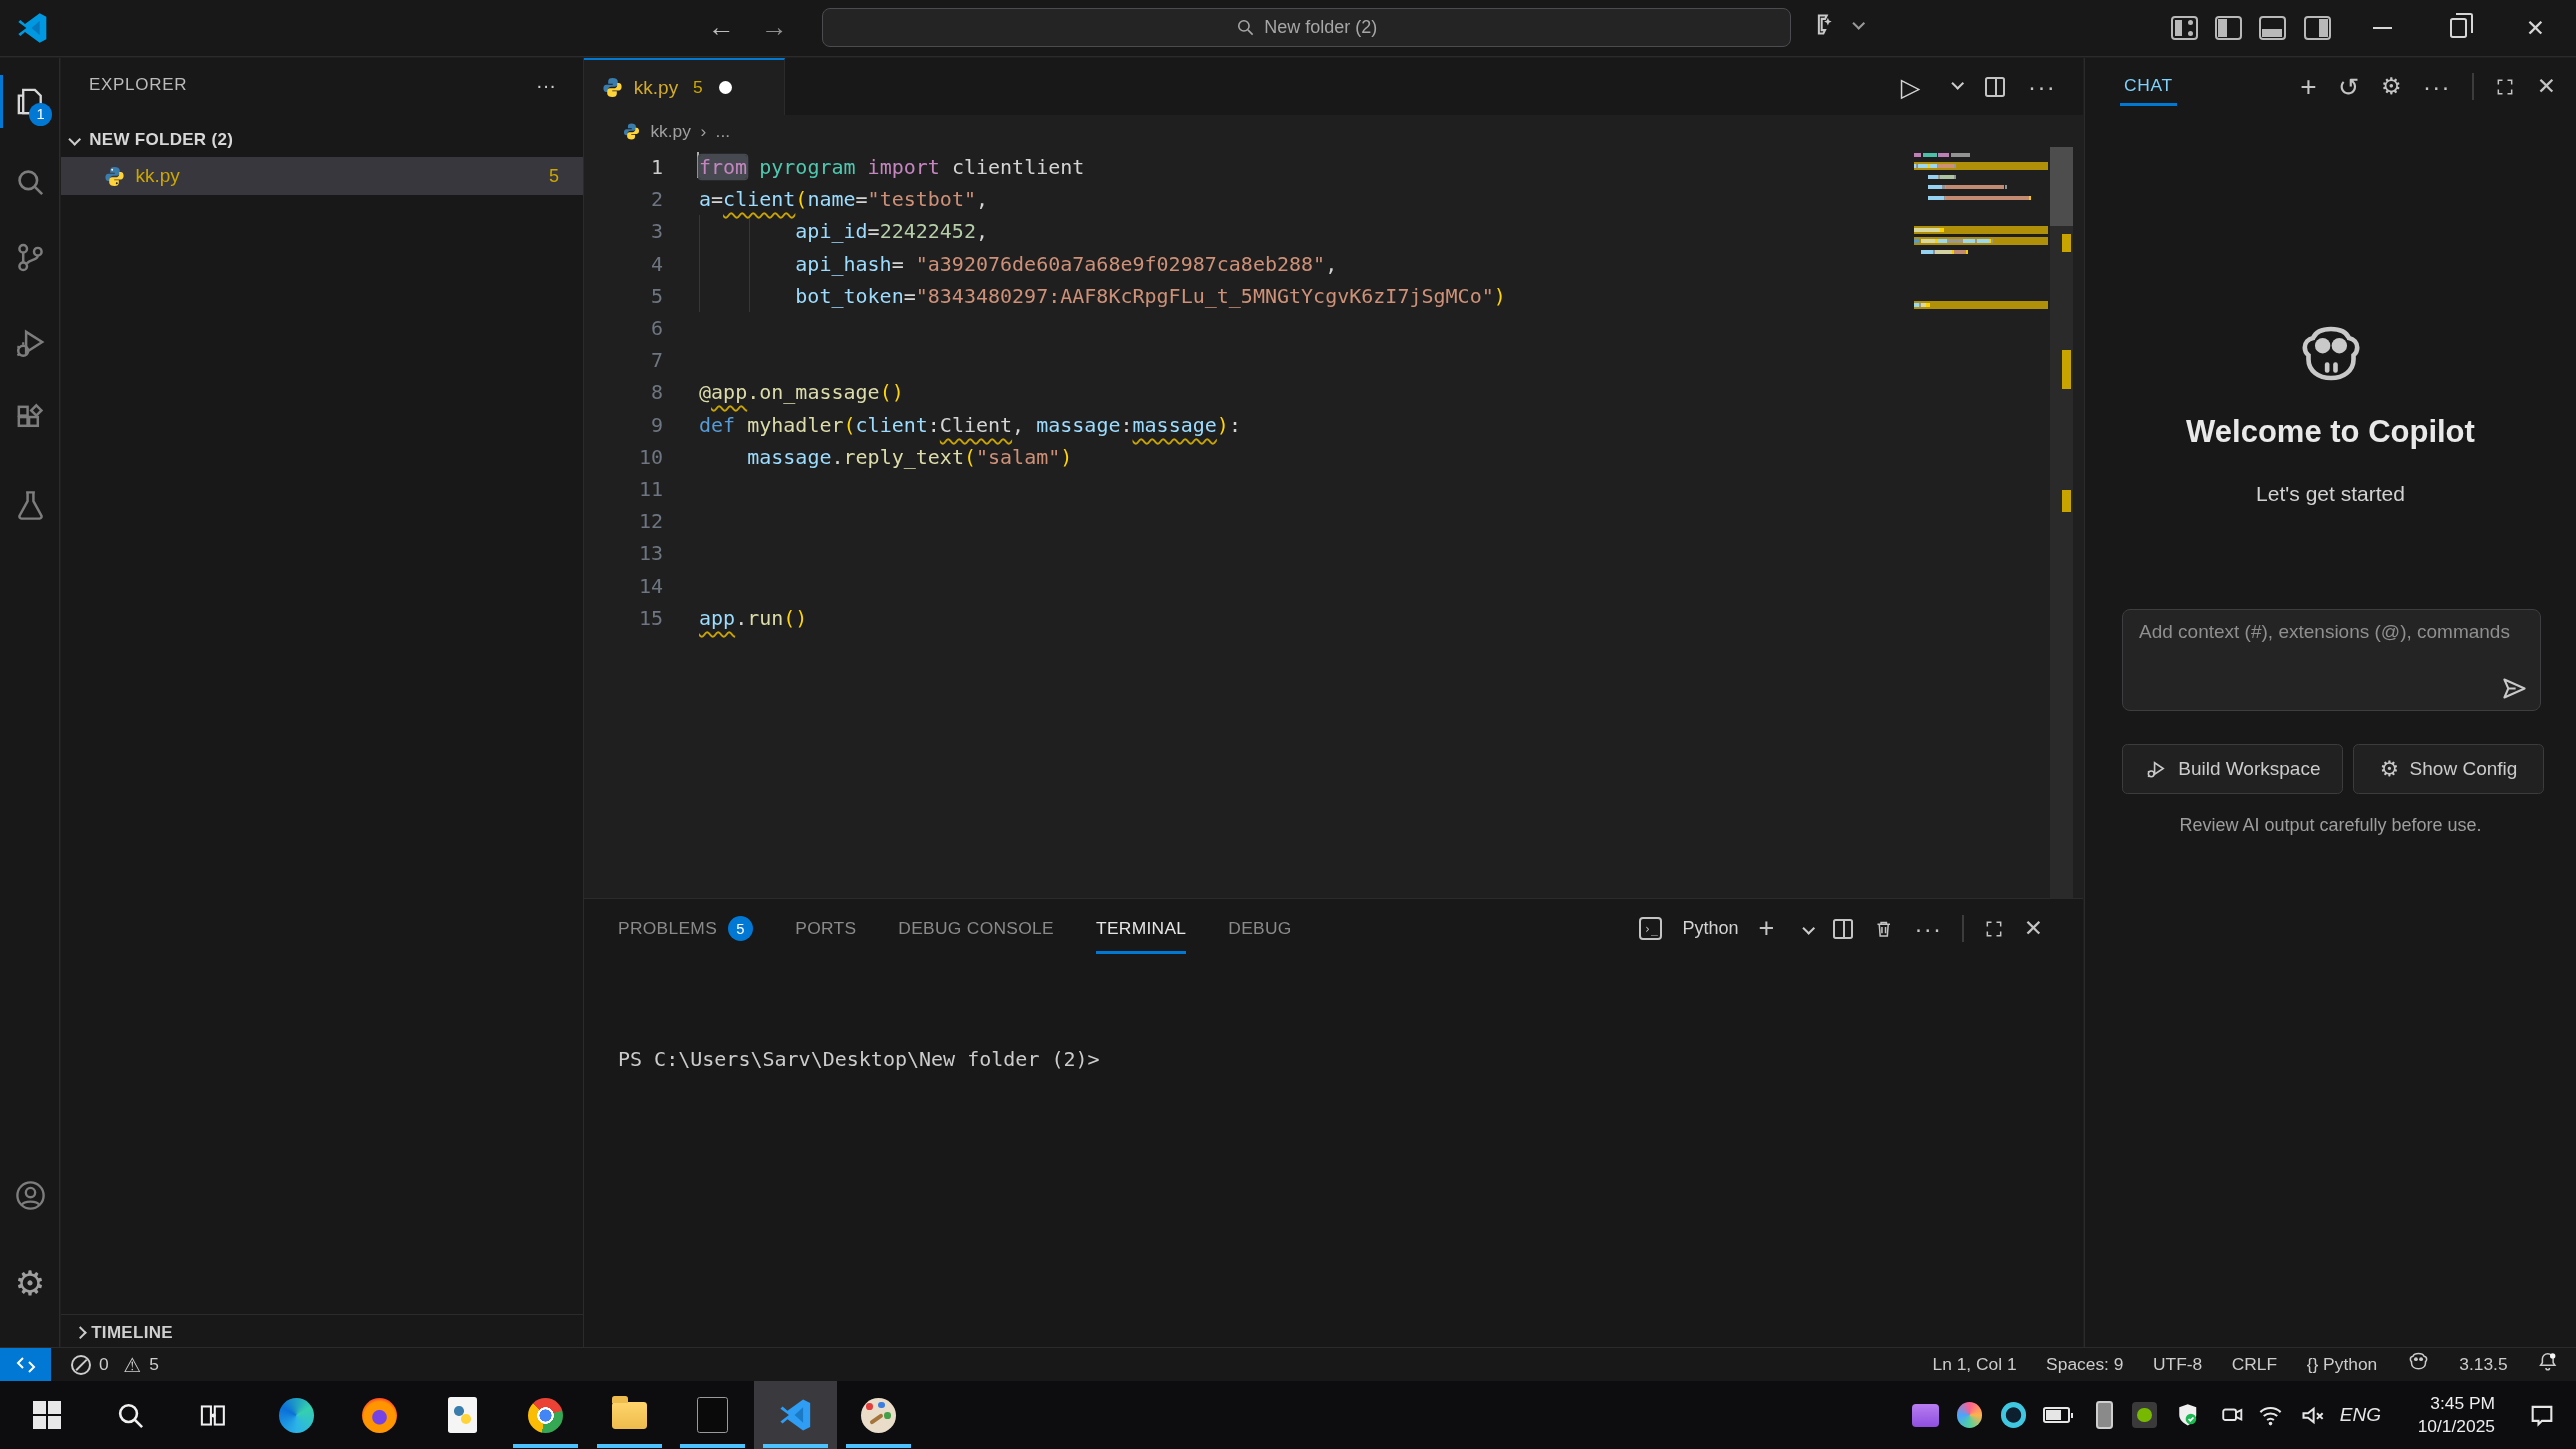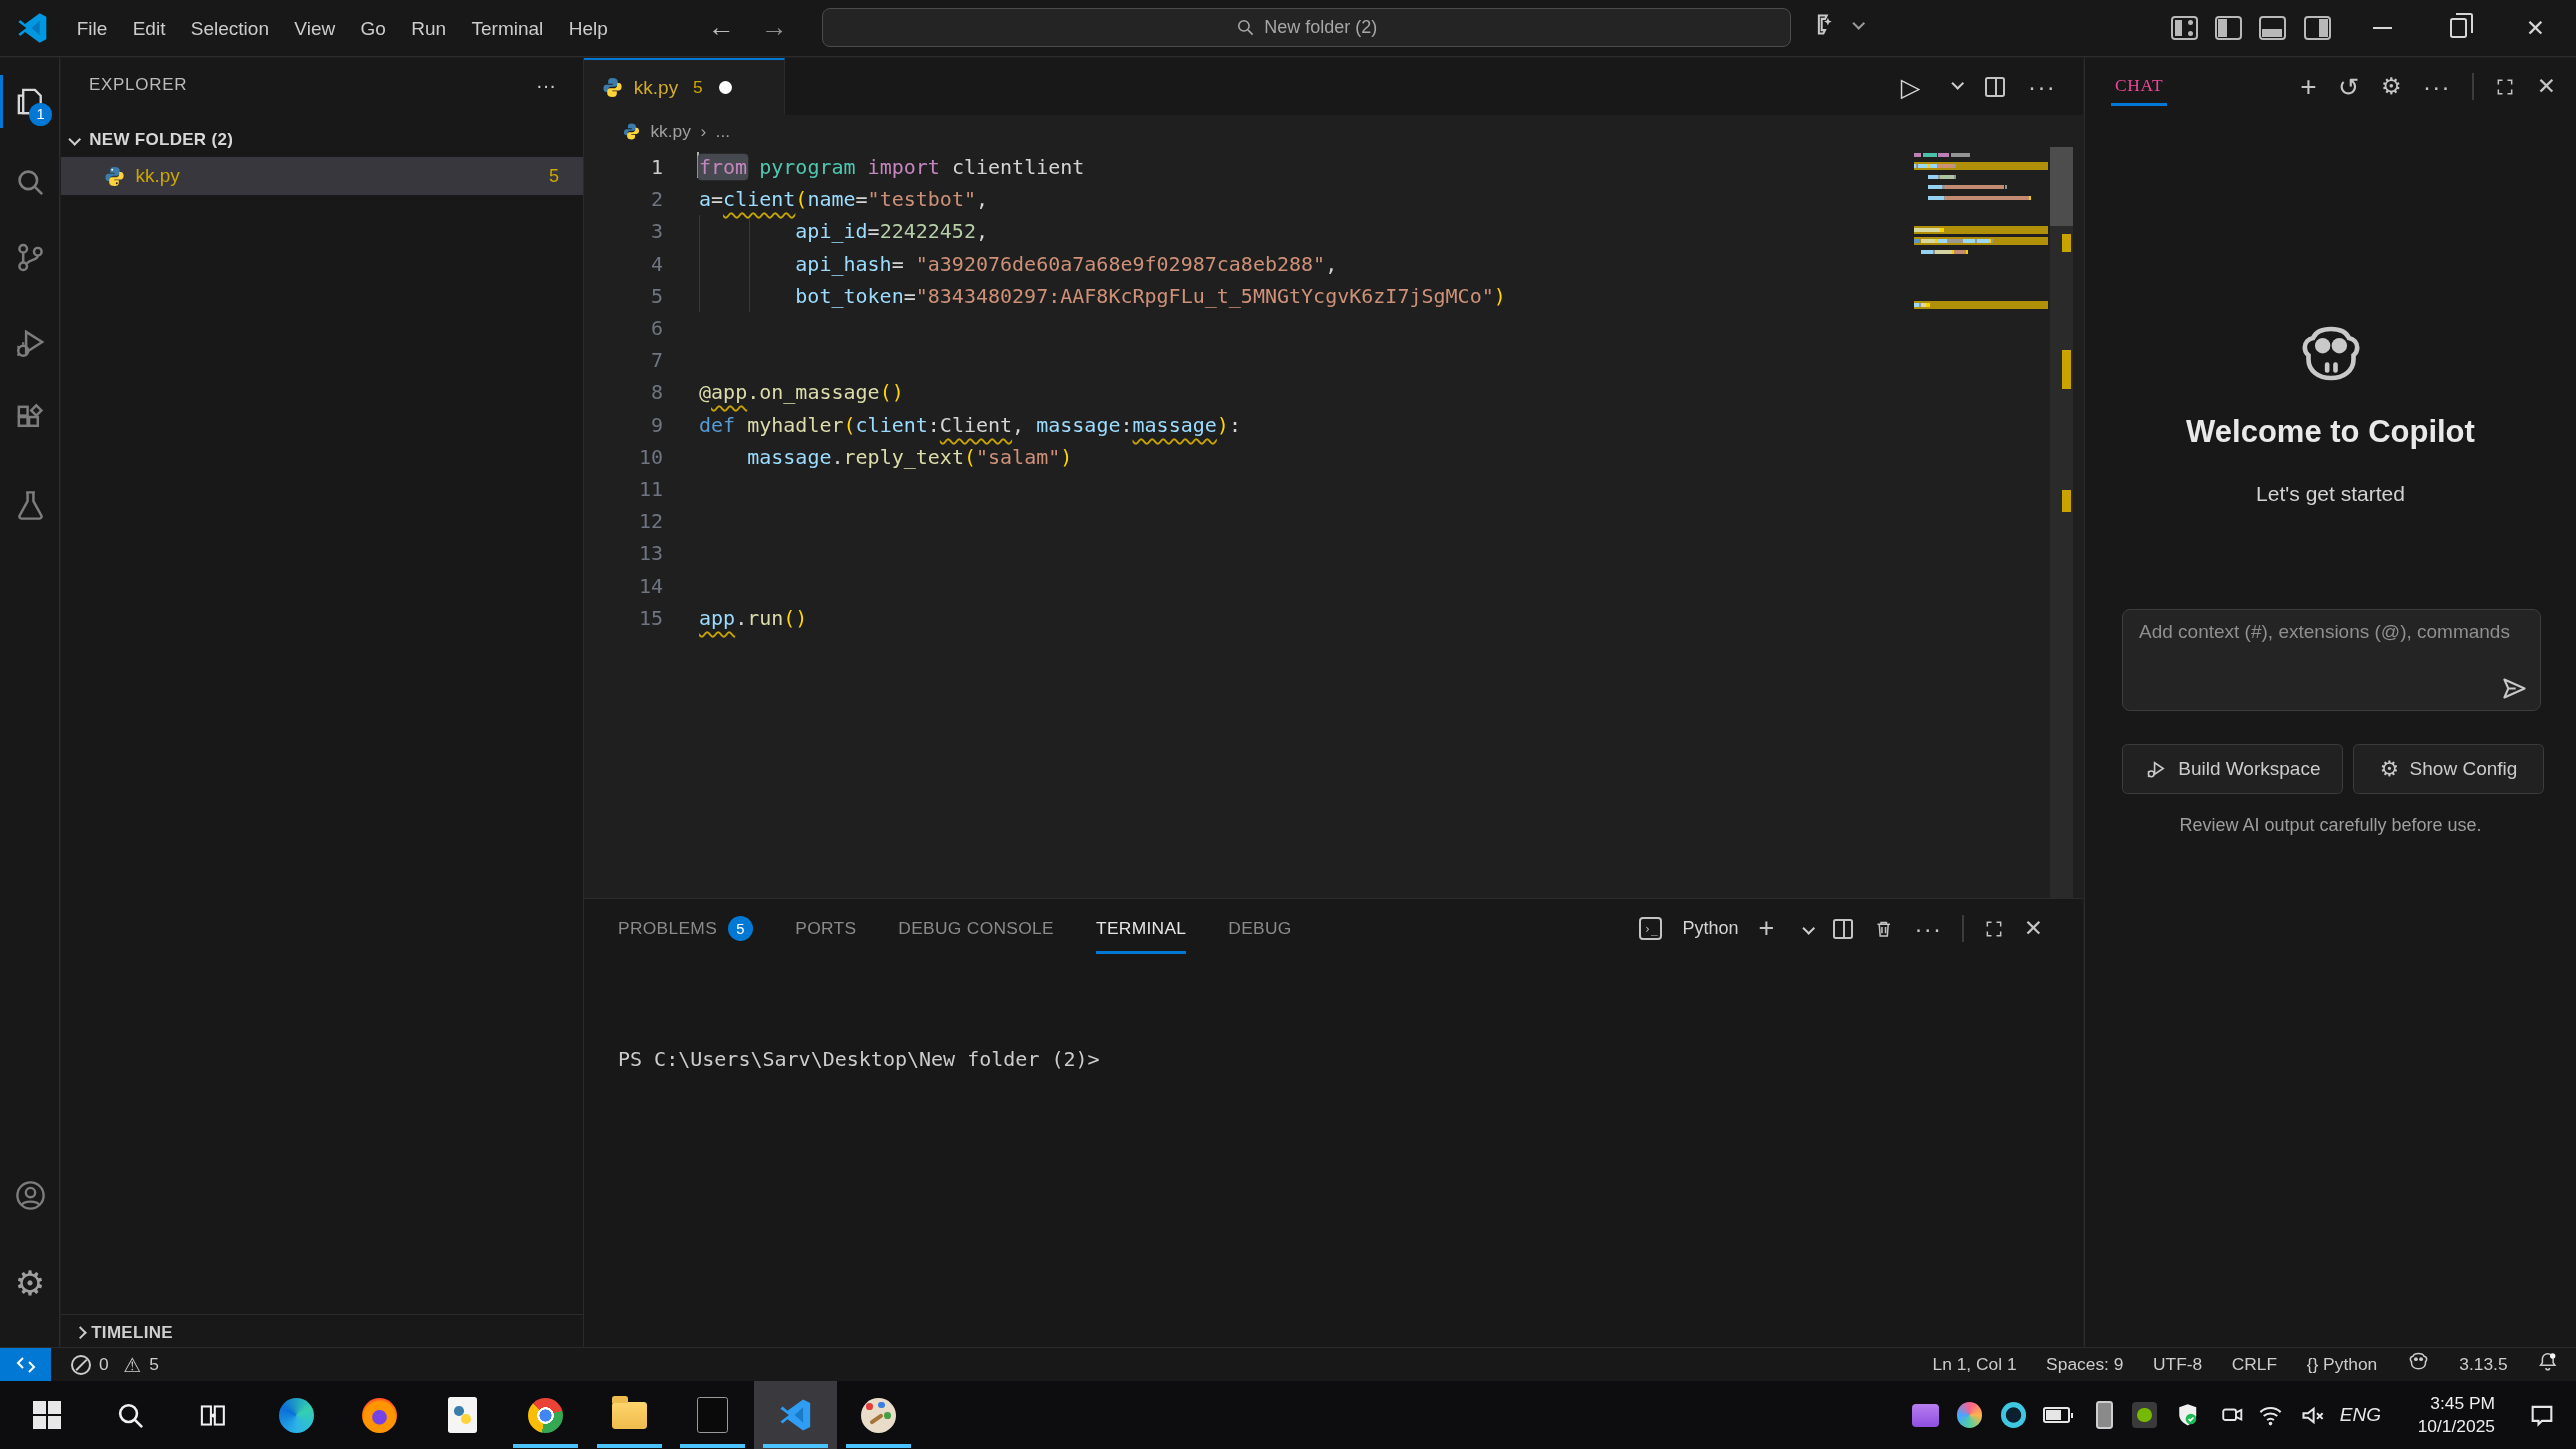--- a/index.html
+++ b/index.html
@@ -113,21 +113,21 @@
   #panel-actions .shell { font-size:18px; color:#d4d4d4; }
   .term-badge { width:23px; height:23px; border:2px solid #c4c4c4; border-radius:4px; font-size:11.4px;
                 display:flex; align-items:center; justify-content:center; color:#c4c4c4; font-family:"DejaVu Sans Mono",monospace; }
   .vsep { width:1.3px; height:27px; background:#3c3c3c; }
   #terminal-out { position:absolute; left:34px; top:148px; font-family:"DejaVu Sans Mono","Liberation Mono",monospace;
                   font-size:20px; color:#cccccc; white-space:pre; }
 
   
   #chat { position:absolute; left:2084px; top:0; width:492px; height:100%; background:#181818; border-left:0.7px solid #2b2b2b; }
   #chat-header { position:absolute; left:0; top:0; width:100%; height:57px; }
-  #chat-title { position:absolute; left:30px; top:17.4px; font-size:17.4px; color:#ec4899; letter-spacing:0.7px;font-family:Liberation Serif, serif; }
+  #chat-title { position:absolute; left:39px; top:17.4px; font-size:17.4px; color:#7dd3fc; letter-spacing:0.7px; }
   #chat-title:after { content:""; position:absolute; left:-4px; right:-4px; bottom:-9.4px; height:2.7px; background:#0078d4; }
   #chat-icons { position:absolute; right:20px; top:0; height:57px; display:flex; align-items:center; gap:21.5px; color:#c4c4c4; }
   #chat-icons .g { font-size:23px; }
   #copilot-hero { position:absolute; left:50%; transform:translateX(-50%); top:263px; }
   #welcome-title { position:absolute; left:0; top:356px; width:100%; text-align:center; font-size:31px; font-weight:bold; color:#e9e9e9; }
   #welcome-sub { position:absolute; left:0; top:424px; width:100%; text-align:center; font-size:21px; color:#d2d2d2; }
   #chat-input { position:absolute; left:37px; top:551px; width:419px; height:102px; background:#242424;
                 border:1.3px solid #3d3d42; border-radius:8px; }
   #chat-input .ph { position:absolute; left:16px; top:10.7px; font-size:19px; color:#8f8f8f; }
   #chat-input .send { position:absolute; right:12px; bottom:8px; }
@@ -165,30 +165,20 @@
        background:#eebb4d; border-radius:2.7px 2.7px 0 0; }
 </style>
 </head>
 <body>
 
 <div id="titlebar">
   <svg id="vscode-logo" viewBox="0 0 48 48">
     <path fill="#0098e0" d="M34 2 L44 7 L44 41 L34 46 L12 30 L5 36 L2 33 L14 24 L2 15 L5 12 L12 18 Z"></path>
     <path fill="#0a5d9e" d="M34 13 L22 24 L34 35 Z" opacity=".55"></path>
   </svg>
-  <div id="menubar">
-      <span class="menu-item">File</span>
-      <span class="menu-item">Edit</span>
-      <span class="menu-item">Selection</span>
-      <span class="menu-item">View</span>
-      <span class="menu-item">Go</span>
-      <span class="menu-item">Run</span>
-      <span class="menu-item">Terminal</span>
-      <span class="menu-item">Help</span>
-    </div>
   <div id="nav-back" class="nav-arrow">←</div>
   <div id="nav-forward" class="nav-arrow">→</div>
   <div id="command-center">
     <svg width="19" height="19" viewBox="0 0 24 24">
       <circle cx="10" cy="10" r="6.5" fill="none" stroke="#a6a6a6" stroke-width="2"></circle>
       <line x1="15" y1="15" x2="21" y2="21" stroke="#a6a6a6" stroke-width="2"></line>
     </svg>
     <span class="cc-text">New folder (2)</span>
   </div>
   <div id="copilot-tb">

